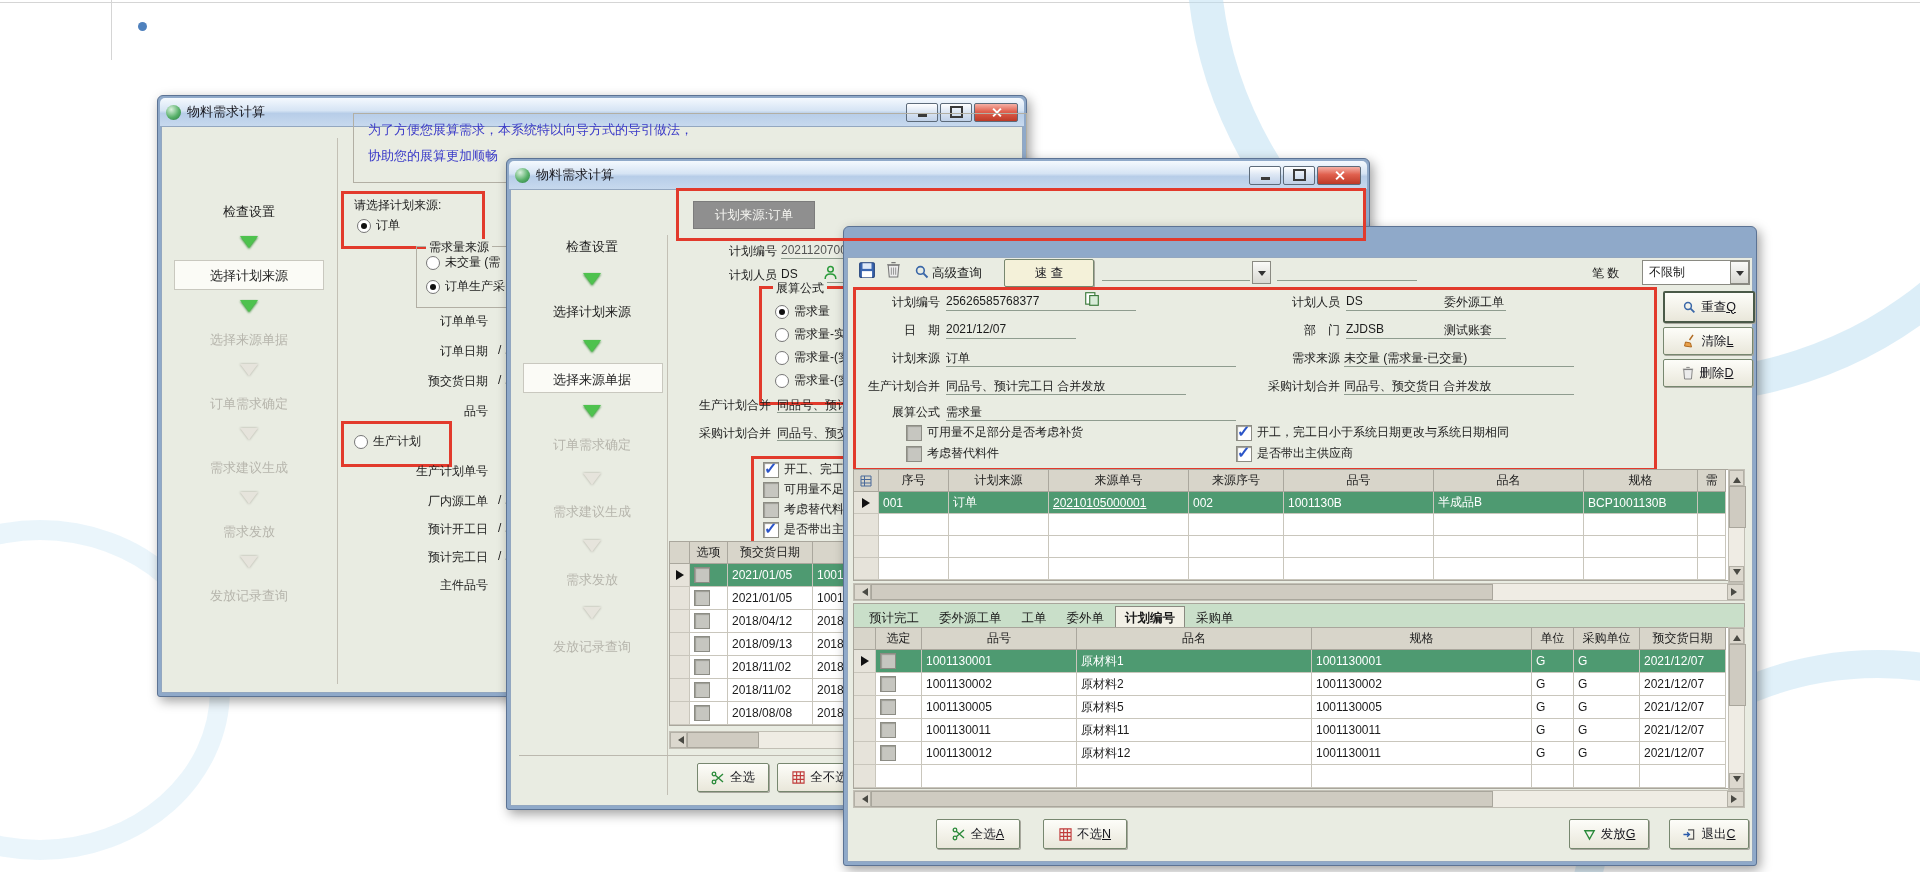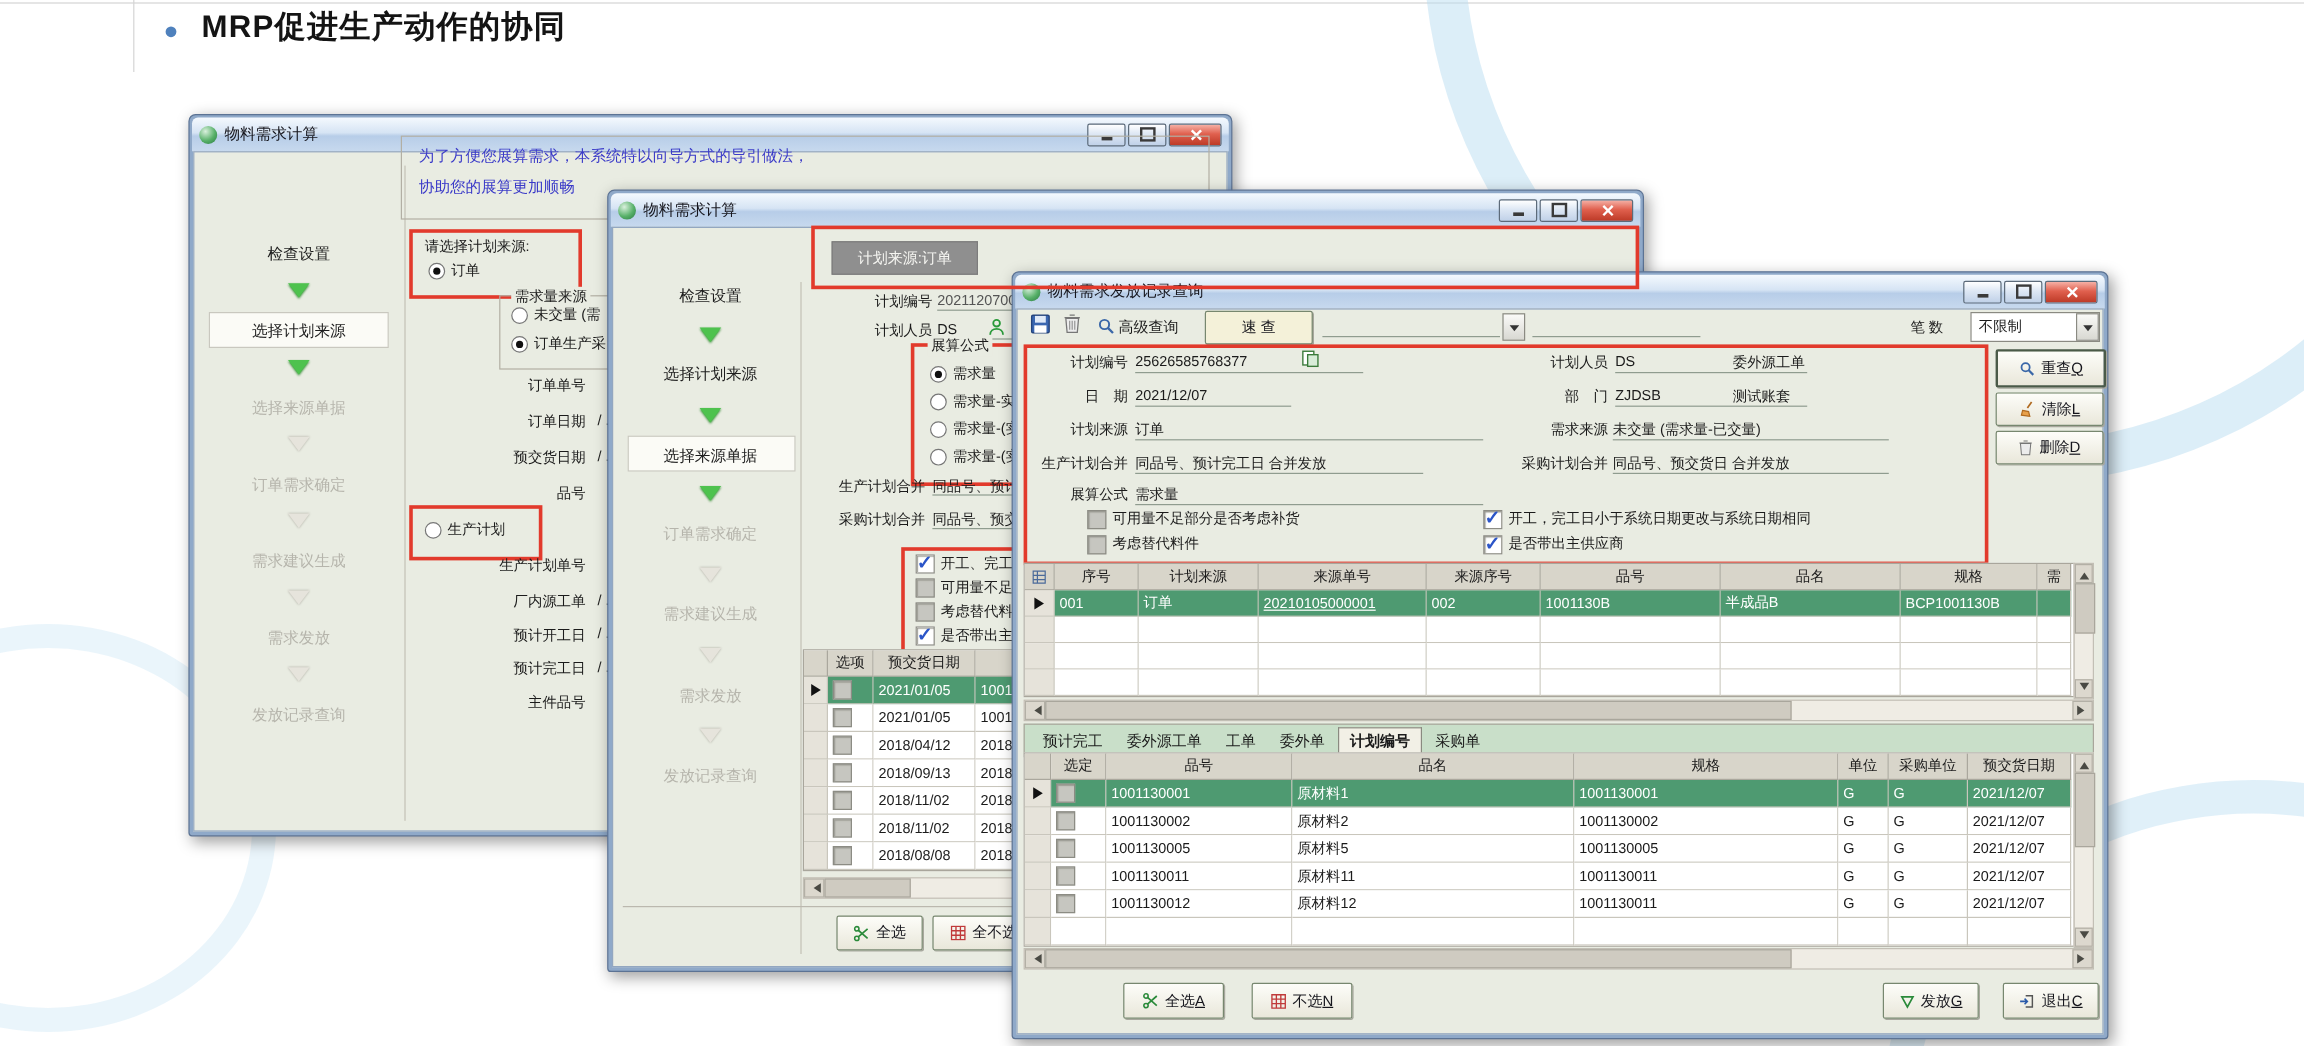--- a/index.html
+++ b/index.html
@@ -93,21 +93,20 @@
 
 <div id="stage">
 
   <div class="abs hairline" style="left:0;top:2px;width:1920px;height:1px"></div>
   <div class="abs hairline" style="left:111px;top:0;width:1px;height:60px"></div>
   <div class="abs swoosh" style="left:1180px;top:-430px;width:840px;height:760px;border:34px solid rgba(186,222,242,.5);transform:rotate(24deg)"></div>
   <div class="abs swoosh" style="left:1570px;top:650px;width:560px;height:480px;border:28px solid rgba(186,222,242,.45)"></div>
   <div class="abs swoosh" style="left:-150px;top:520px;width:340px;height:300px;border:20px solid rgba(186,222,242,.3)"></div>
 
   <div class="abs bullet" style="left:138px;top:22px"></div>
-  <div class="abs slide-title" style="left:168px;top:5px">MRP促进生产动作的协同</div>
 
   <div class="win" style="left:157px;top:95px;width:868px;height:600px;z-index:2">
     <div class="tbar">
       <span class="applogo"></span>
       <span class="wtitle">物料需求计算</span>
       <span class="ctrls">
         <span class="wc">
             <span class="ic-min"></span>
           </span>
         <span class="wc">
@@ -129,21 +128,21 @@
     <div class="abs tri-dn gray" style="left:82px;top:268px"></div>
     <div class="abs step dim" style="left:12px;top:299px;width:158px">订单需求确定</div>
     <div class="abs tri-dn gray" style="left:82px;top:332px"></div>
     <div class="abs step dim" style="left:12px;top:363px;width:158px">需求建议生成</div>
     <div class="abs tri-dn gray" style="left:82px;top:396px"></div>
     <div class="abs step dim" style="left:12px;top:427px;width:158px">需求发放</div>
     <div class="abs tri-dn gray" style="left:82px;top:460px"></div>
     <div class="abs step dim" style="left:12px;top:491px;width:158px">发放记录查询</div>
     <div class="abs vline" style="left:179px;top:42px;height:546px"></div>
 
-    <div class="abs" style="left:176px;top:17px;width:672px;height:68px;border:1px solid #b2afa4">
+    <div class="abs" style="left:195px;top:17px;width:672px;height:68px;border:1px solid #b2afa4">
       <div class="abs blue" style="left:14px;top:7px">为了方便您展算需求，本系统特以向导方式的导引做法，</div>
       <div class="abs blue" style="left:14px;top:33px">协助您的展算更加顺畅</div>
     </div>
 
     <div class="abs redbox" style="left:183px;top:95px;width:138px;height:52px"></div>
     <div class="abs lbl" style="left:196px;top:101px">请选择计划来源:</div>
     <div class="abs opt" style="left:199px;top:121px">
       <span class="radio on"></span>
       <span>订单</span>
     </div>
@@ -351,35 +350,20 @@
     </div>
     <div class="abs btn" style="left:270px;top:604px;width:84px;height:27px">
       <svg width="13" height="13" viewBox="0 0 14 14">
           <path d="M1 1h12v12H1zM1 5h12M1 9h12M5 1v12M9 1v12" fill="none" stroke="#c03a3a" stroke-width="1.2"></path>
         </svg>
       <span>全不选</span>
     </div>
   </div>
 
   <div class="win" style="left:843px;top:226px;width:912px;height:638px;z-index:4">
-    <div class="tbar">
-      <span class="applogo"></span>
-      <span class="wtitle">物料需求发放记录查询</span>
-      <span class="ctrls">
-        <span class="wc">
-            <span class="ic-min"></span>
-          </span>
-        <span class="wc">
-            <span class="ic-max"></span>
-          </span>
-        <span class="wc close">
-            <span class="ic-x"></span>
-          </span>
-      </span>
-    </div>
     <div class="wbody"></div>
 
     <div class="abs" style="left:14px;top:34px">
       <svg width="18" height="18" viewBox="0 0 16 16">
           <rect x="1.5" y="1.5" width="13" height="13" rx="1" fill="#3a66b0" stroke="#24437c"></rect>
           <rect x="4" y="2" width="8" height="5" fill="#dfe9f8"></rect>
           <rect x="3.5" y="9" width="9" height="5.5" fill="#fff"></rect>
         </svg>
     </div>
     <div class="abs" style="left:42px;top:34px">

